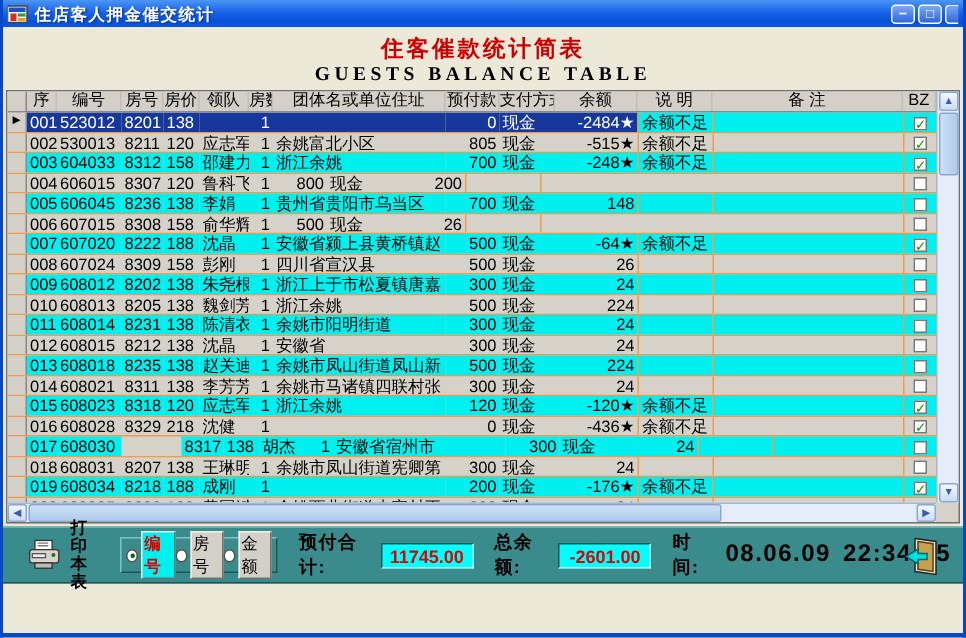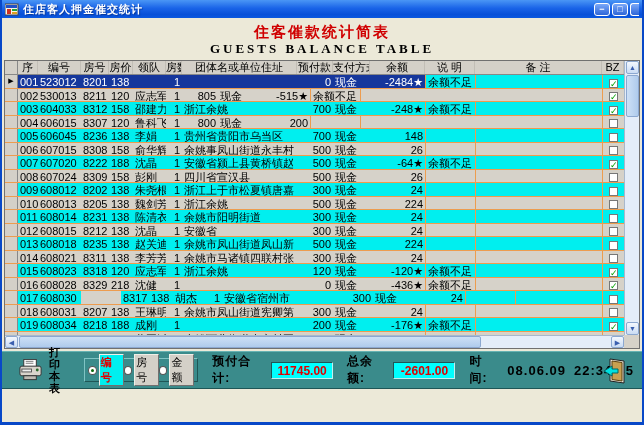--- a/index.html
+++ b/index.html
@@ -59,21 +59,21 @@
      display:flex; align-items:center; justify-content:space-around; padding:0 3px;}
   .ritem{ display:flex; align-items:center; gap:2px; }
   .rdot{ width:9px; height:9px; border-radius:50%; background:#fff; border:1px solid #555; position:relative;}
   .rdot.on::after{ content:""; position:absolute; left:2px; top:2px; width:3px; height:3px; border-radius:50%; background:#0A6A0A;}
   .rlab{ font-size:11px; color:#000; background:#D4D0C8; padding:0 1px; border:1px solid #EFEFE8; border-right-color:#707070; border-bottom-color:#707070;}
   .rlab.on{ color:#E00000; background:#00EFEF; font-weight:bold;}
   .flabel{ font-size:12px; font-weight:bold; color:#000; margin-left:14px; letter-spacing:1px;}
   .vbox{ margin-left:4px; background:#00FFFF; color:#E00000; font-weight:bold; font-size:12px;
      border:1px solid; border-color:#1E5656 #BFEFEF #BFEFEF #1E5656; padding:1px 5px 0 5px; min-width:62px; height:17px;
      text-align:center; font-family:"Liberation Sans",sans-serif;}
-  .timetext{ font-size:13px; font-weight:bold; color:#000; margin-left:8px; letter-spacing:1px;}
+  .timetext{ font-size:16px; font-weight:bold; color:#000; margin-left:8px; letter-spacing:1px;}
   .dooricon{ position:absolute; right:14px; top:6px; width:26px; height:26px;}
   .bottomstrip{ height:31px; background:#ECE9D8; }
 </style>
 </head>
 <body>
 
 <div class="window">
 
   <div class="titlebar">
     <svg class="ticon" viewBox="0 0 14 13">
@@ -130,20 +130,21 @@
             <div class="cell cy c-al vline" style="width: 22px; flex: 0 0 auto;"><span class="cb">✓</span></div>
           </div>
           <div class="row">
             <div class="cell selcol"></div>
             <div class="cell gy" style="width: 20px; flex: 0 0 auto;">002</div>
             <div class="cell gy" style="width: 43px; flex: 0 0 auto;">530013</div>
             <div class="cell gy" style="width: 28px; flex: 0 0 auto;">8211</div>
             <div class="cell gy" style="width: 24px; flex: 0 0 auto;">120</div>
             <div class="cell gy" style="width: 33px; flex: 0 0 auto;">应志军</div>
             <div class="cell gy r-al" style="width: 16px; flex: 0 0 auto;">1</div>
+            <div class="cell gy" style="width: 115px; flex: 0 0 auto;">余姚富北小区</div>
             <div class="cell gy r-al" style="width: 36px; flex: 0 0 auto;">805</div>
             <div class="cell gy" style="width: 37px; flex: 0 0 auto;">现金</div>
             <div class="cell gy r-al" style="width: 55px; flex: 0 0 auto;">-515★</div>
             <div class="cell gy vline" style="width: 50px; flex: 0 0 auto;">余额不足</div>
             <div class="cell gy vline" style="flex: 1 1 0%;"></div>
             <div class="cell gy c-al vline" style="width: 22px; flex: 0 0 auto;"><span class="cb">✓</span></div>
           </div>
           <div class="row">
             <div class="cell selcol"></div>
             <div class="cell cy" style="width: 20px; flex: 0 0 auto;">003</div>
@@ -192,21 +193,20 @@
             <div class="cell cy c-al vline" style="width: 22px; flex: 0 0 auto;"><span class="cb"></span></div>
           </div>
           <div class="row">
             <div class="cell selcol"></div>
             <div class="cell gy" style="width: 20px; flex: 0 0 auto;">006</div>
             <div class="cell gy" style="width: 43px; flex: 0 0 auto;">607015</div>
             <div class="cell gy" style="width: 28px; flex: 0 0 auto;">8308</div>
             <div class="cell gy" style="width: 24px; flex: 0 0 auto;">158</div>
             <div class="cell gy" style="width: 33px; flex: 0 0 auto;">俞华辉</div>
             <div class="cell gy r-al" style="width: 16px; flex: 0 0 auto;">1</div>
-            <div class="cell gy" style="width: 115px; flex: 0 0 auto;">余姚事凤山街道永丰村</div>
             <div class="cell gy r-al" style="width: 36px; flex: 0 0 auto;">500</div>
             <div class="cell gy" style="width: 37px; flex: 0 0 auto;">现金</div>
             <div class="cell gy r-al" style="width: 55px; flex: 0 0 auto;">26</div>
             <div class="cell gy vline" style="width: 50px; flex: 0 0 auto;"></div>
             <div class="cell gy vline" style="flex: 1 1 0%;"></div>
             <div class="cell gy c-al vline" style="width: 22px; flex: 0 0 auto;"><span class="cb"></span></div>
           </div>
           <div class="row">
             <div class="cell selcol"></div>
             <div class="cell cy" style="width: 20px; flex: 0 0 auto;">007</div>

